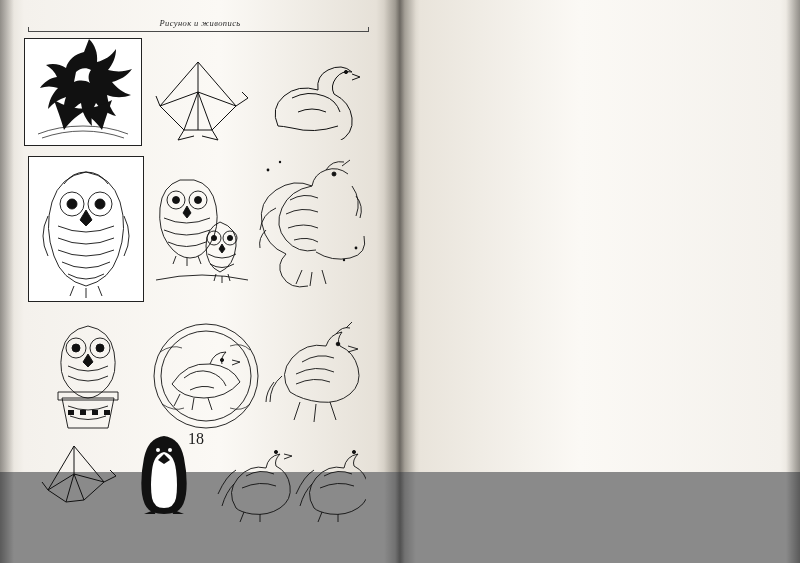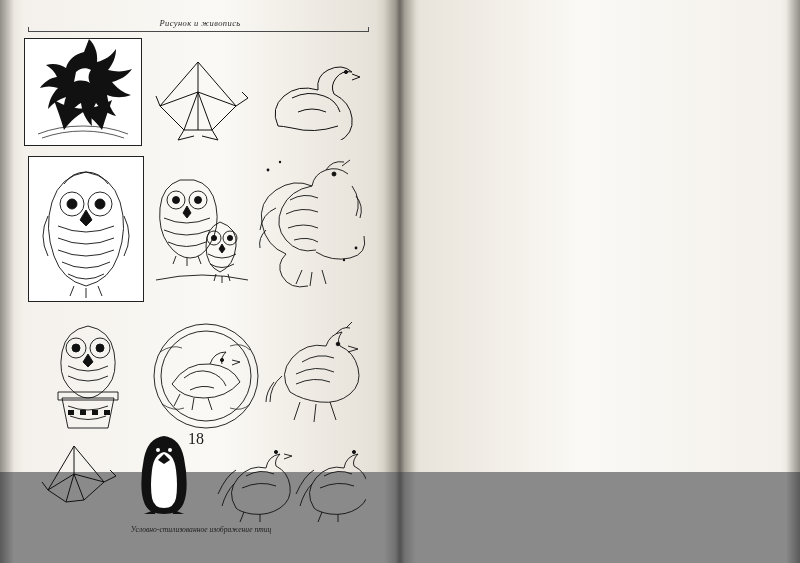--- a/index.html
+++ b/index.html
@@ -341,21 +341,20 @@
             <path d="M108 46 q14 -8 28 -2 M104 58 q18 -8 34 -2"></path>
             <path d="M106 82 l-4 10 M122 84 l0 10"></path>
             <path d="M2 64 q8 -18 18 -24 M6 76 q4 -14 12 -22"></path>
             <path d="M80 64 q8 -18 18 -24 M84 76 q4 -14 12 -22"></path>
           </g>
         </svg>
       </div>
 
     </div>
 
-    <div class="caption">Условно-стилизованное изображение птиц</div>
     <div class="folio folio-left">18</div>
   </div>
 
   <div class="page page-right">
     
     
     
     
 
     

